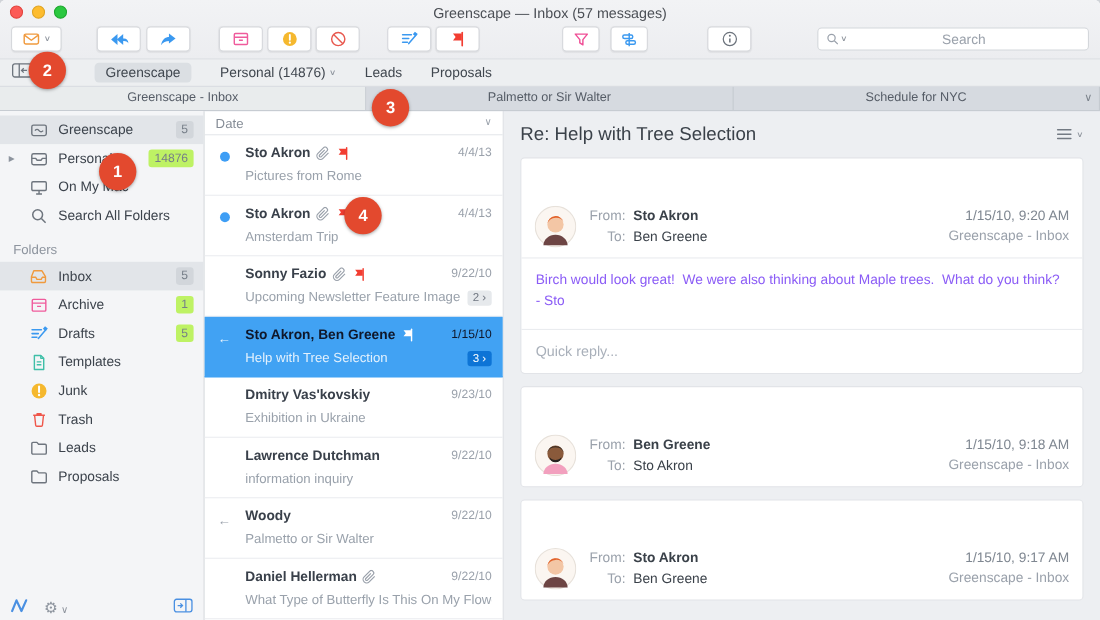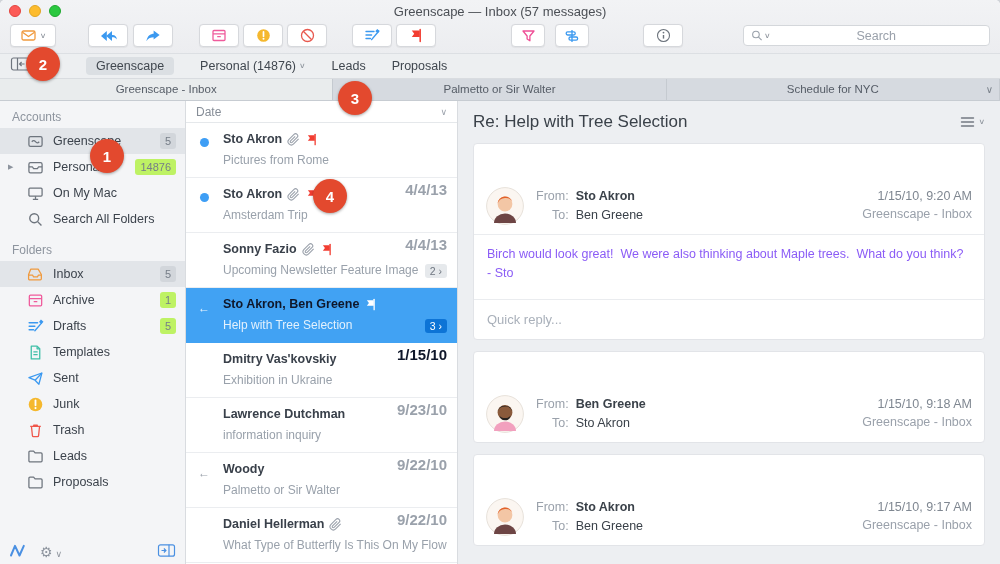--- a/index.html
+++ b/index.html
@@ -76,21 +76,21 @@
   .list-header .hdr-chev { margin-left:auto; font-size:9px; color:#9aa1ab; }
   .msg-row { height:55px; border-bottom:1px solid #ebedf0; position:relative; padding:9px 10px 0 37px; }
   .gutter { position:absolute; left:11px; top:13px; width:14px; text-align:center; }
   .dot { width:9px; height:9px; border-radius:50%; background:#3e9ef5; display:inline-block; }
   .reply-arr { color:#9aa1ab; font-size:12px; }
   .msg-name { font-weight:bold; color:#39404a; display:flex; align-items:center; gap:5px; }
   .msg-name .mini { width:13px; height:13px; }
   .mini svg { display:block; width:13px; height:13px; }
   .clip { color:#9aa1ab; }
   .flag-red { color:#f23d31; }
-  .msg-date { position:absolute; right:10px; top:10px; color:#9aa1ab; font-size:15px; font-weight:bold;margin-top:48px; }
+  .msg-date { position:absolute; right:10px; top:10px; color:#9aa1ab; font-size:11px; font-weight:normal; }
   .msg-subject { color:#99a1ab; margin-top:7px; font-size:12px; white-space:nowrap; overflow:hidden; }
   .msg-badge { position:absolute; right:10px; bottom:9px; background:#e6e9ec; color:#6f7680;
                border-radius:3px; font-size:10.5px; padding:1px 5px; }
   .msg-badge::after { content:" ›"; }
   .msg-row.selected { background:#41a2f3; border-color:#41a2f3; }
   .msg-row.selected .msg-name, .msg-row.selected .msg-date { color:#0f172a; }
   .msg-row.selected .reply-arr { color:#eaf4fd; }
   .msg-row.selected .msg-subject { color:#e3f1fd; }
   .msg-row.selected .msg-badge { background:#0d74d6; color:#fff; }
   .msg-row.selected .flag-white { color:#fff; }
@@ -247,21 +247,20 @@
   <div class="mail-tabs">
     <div class="mail-tab active">Greenscape - Inbox</div>
     <div class="mail-tab">Palmetto or Sir Walter</div>
     <div class="mail-tab">Schedule for NYC</div>
     <span class="bar-chevron">∨</span>
   </div>
 
   <div class="content">
 
     <div class="sidebar">
-      <div class="side-title">Accounts</div>
 
       <div class="side-item selected">
         <span class="side-icon c-gray">
             <svg viewBox="0 0 16 16" fill="none" stroke="currentColor" stroke-width="1.2" stroke-linejoin="round">
               <rect x="1.8" y="3.5" width="12.4" height="9" rx="1.5"></rect>
               <path d="M4.5 8.2c1.2-1.4 2.4-1.4 3.5 0s2.3 1.4 3.5 0"></path>
             </svg>
           </span>
         <span>Greenscape</span>
         <span class="badge">5</span>
@@ -329,29 +328,20 @@
         <span class="badge">5</span>
       </div>
       <div class="side-item">
         <span class="side-icon c-teal">
             <svg viewBox="0 0 16 16" fill="none" stroke="currentColor" stroke-width="1.2" stroke-linejoin="round">
               <path d="M4 2h5.5L12 4.5V14H4z"></path>
               <path d="M9.5 2v2.5H12M6 7.5h4M6 10h4"></path>
             </svg>
           </span>
         <span>Templates</span>
-      </div>
-      <div class="side-item">
-        <span class="side-icon c-blue">
-            <svg viewBox="0 0 16 16" fill="none" stroke="currentColor" stroke-width="1.2" stroke-linejoin="round">
-              <path d="M1.8 7.2 14 2.8 11.2 13.4 7.6 9.6z"></path>
-              <path d="M7.6 9.6 14 2.8"></path>
-            </svg>
-          </span>
-        <span>Sent</span>
       </div>
       <div class="side-item">
         <span class="side-icon c-yellow">
             <svg viewBox="0 0 16 16">
               <circle cx="8" cy="8" r="6.4" fill="currentColor"></circle>
               <path d="M8 4.2v4.6" stroke="#fff" stroke-width="1.7" stroke-linecap="round"></path>
               <circle cx="8" cy="11.4" r="1" fill="#fff"></circle>
             </svg>
           </span>
         <span>Junk</span>

